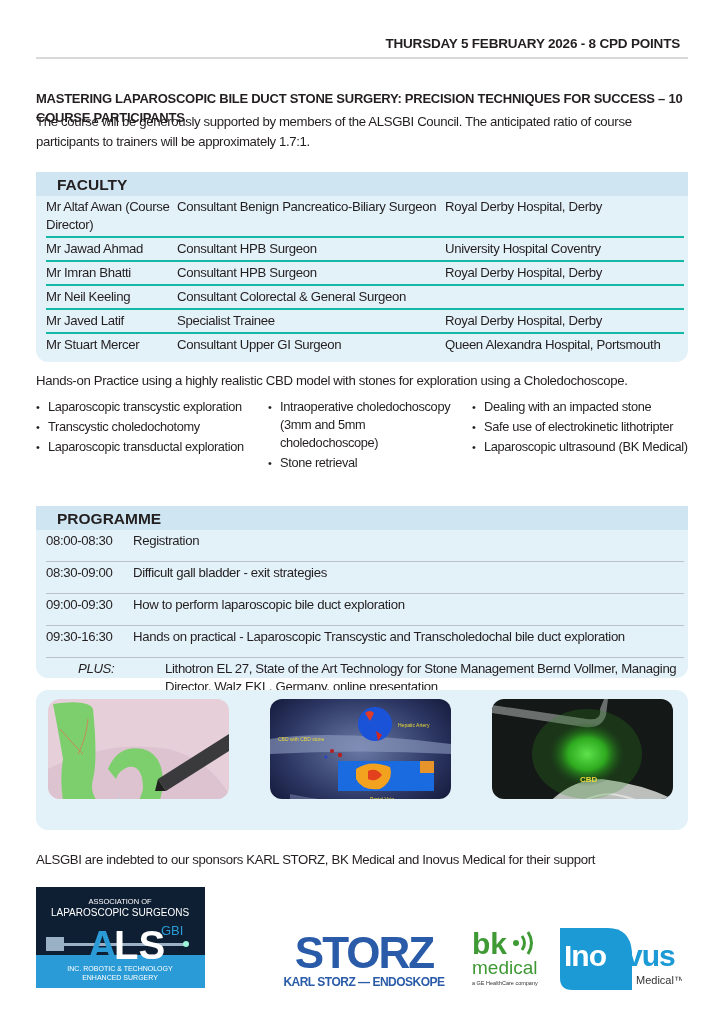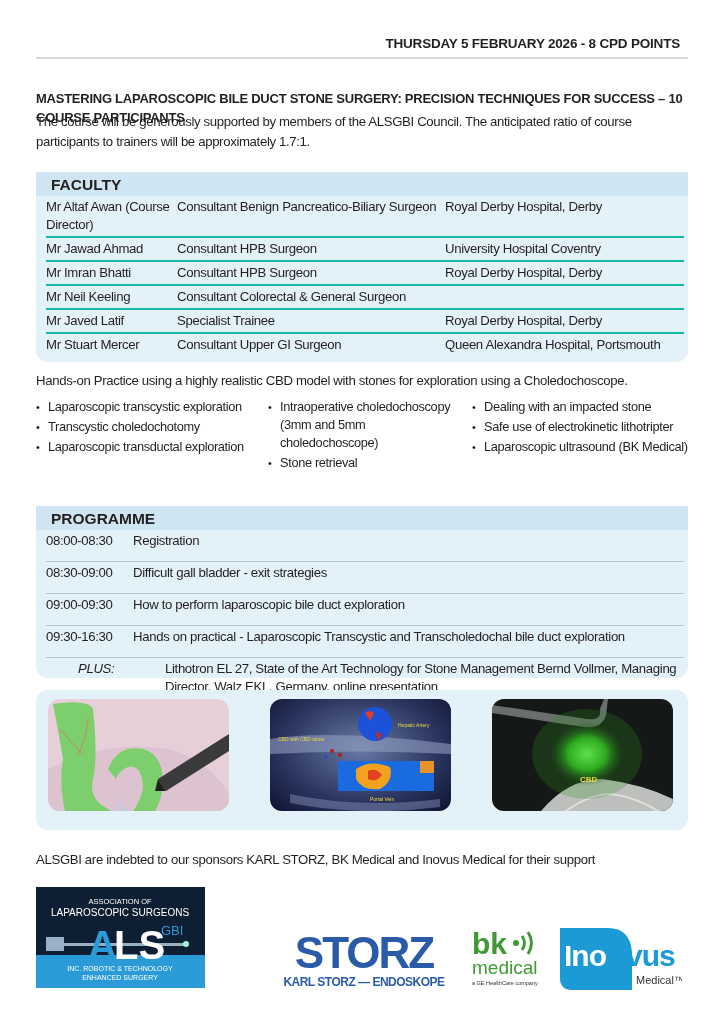--- a/index.html
+++ b/index.html
@@ -7,21 +7,21 @@
          font-family:"Liberation Sans", sans-serif; color:#231f20; }
   .date-line { position:absolute; top:36px; right:44px; font-size:13.5px; font-weight:bold;
                letter-spacing:-0.2px; }
   .top-rule { position:absolute; left:36px; right:36px; top:57px; height:2px; background:#d9d9d9; }
   .course-title { position:absolute; left:36px; top:89px; width:656px; font-size:13px; font-weight:bold;
                   line-height:19px; letter-spacing:-0.25px; }
   .intro { position:absolute; left:36px; top:112px; width:656px; font-size:13.2px; line-height:20px;
            letter-spacing:-0.35px; }
 
   .panel { position:absolute; left:36px; width:652px; background:#e3f1f9; border-radius:0 0 12px 12px; }
-  .panel-head { background:#cfe6f2; height:24px; padding-left:15px; font-weight:bold; font-size:15.5px;
+  .panel-head { background:#cfe6f2; height:24px; padding-left:21px; font-weight:bold; font-size:15.5px;
                 line-height:25px; border-radius:0; }
   .faculty { top:172px; height:190px; }
   .fac-table { margin:0 4px 0 10px; }
   .fac-row { display:flex; border-bottom:2px solid #14b8a6; font-size:13.2px; line-height:18px;
              padding:2px 0 2px 0; letter-spacing:-0.35px; }
   .fac-row:last-child { border-bottom:none; }
   .fac-name { width:131px; }
   .fac-role { width:268px; }
   .fac-hosp { flex:1; }
 
@@ -38,21 +38,21 @@
   .prog-table { margin:0 4px 0 10px; }
   .prog-row { display:flex; border-bottom:1px solid #b9c3c9; font-size:13.2px; line-height:18px;
               padding:2px 0 11px 0; letter-spacing:-0.35px; }
   .prog-row:last-child { border-bottom:none; }
   .prog-time { width:87px; }
   .prog-time.italic { font-style:italic;margin-left:32px; }
   .prog-desc { flex:1; }
 
   .image-panel { position:absolute; left:36px; top:690px; width:652px; height:140px; background:#e3f1f9;
                  border-radius:12px; }
-  .photo { position:absolute; top:9px; width:181px; height:112px; border-radius:12px; overflow:hidden; }
+  .photo { position:absolute; top:9px; width:181px; height:100px; border-radius:12px; overflow:hidden; }
   .photo svg { display:block; }
   .p1 { left:12px; }
   .p2 { left:234px; }
   .p3 { left:456px; }
 
   .sponsor-line { position:absolute; left:36px; top:852px; font-size:13.2px; letter-spacing:-0.35px; }
 
   .logo-als { position:absolute; left:36px; top:887px; width:169px; height:101px;text-align:center; }
   .logo-storz { position:absolute; left:276px; top:928px; width:176px; height:62px; }
   .logo-bk { position:absolute; left:470px; top:928px; width:72px; height:62px; }

